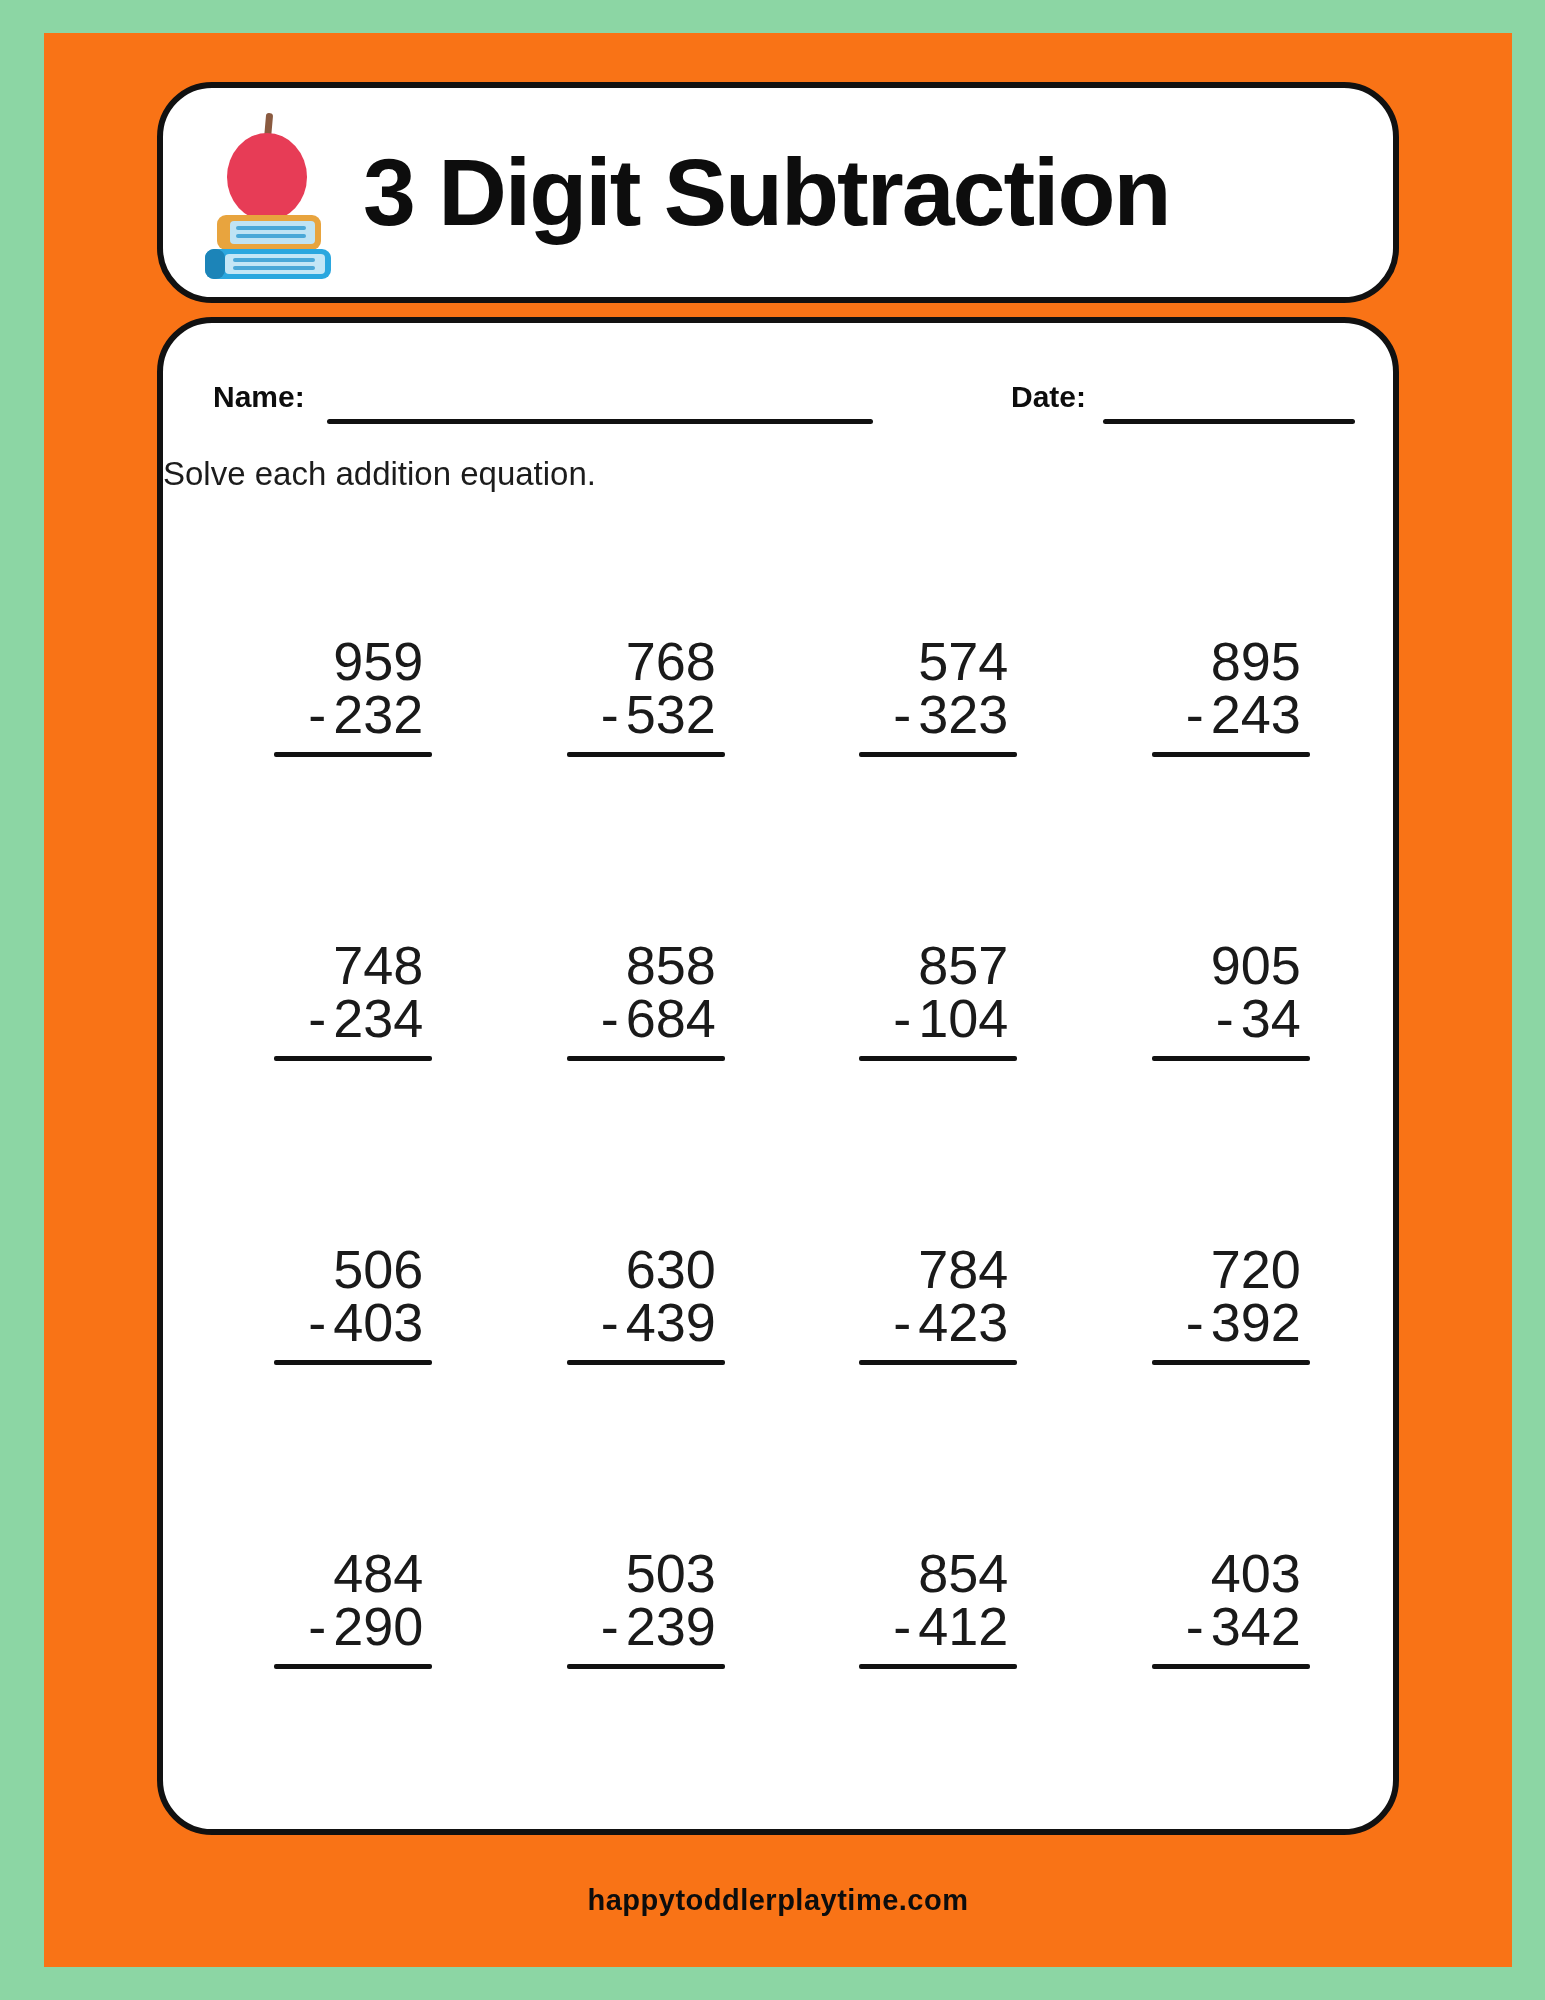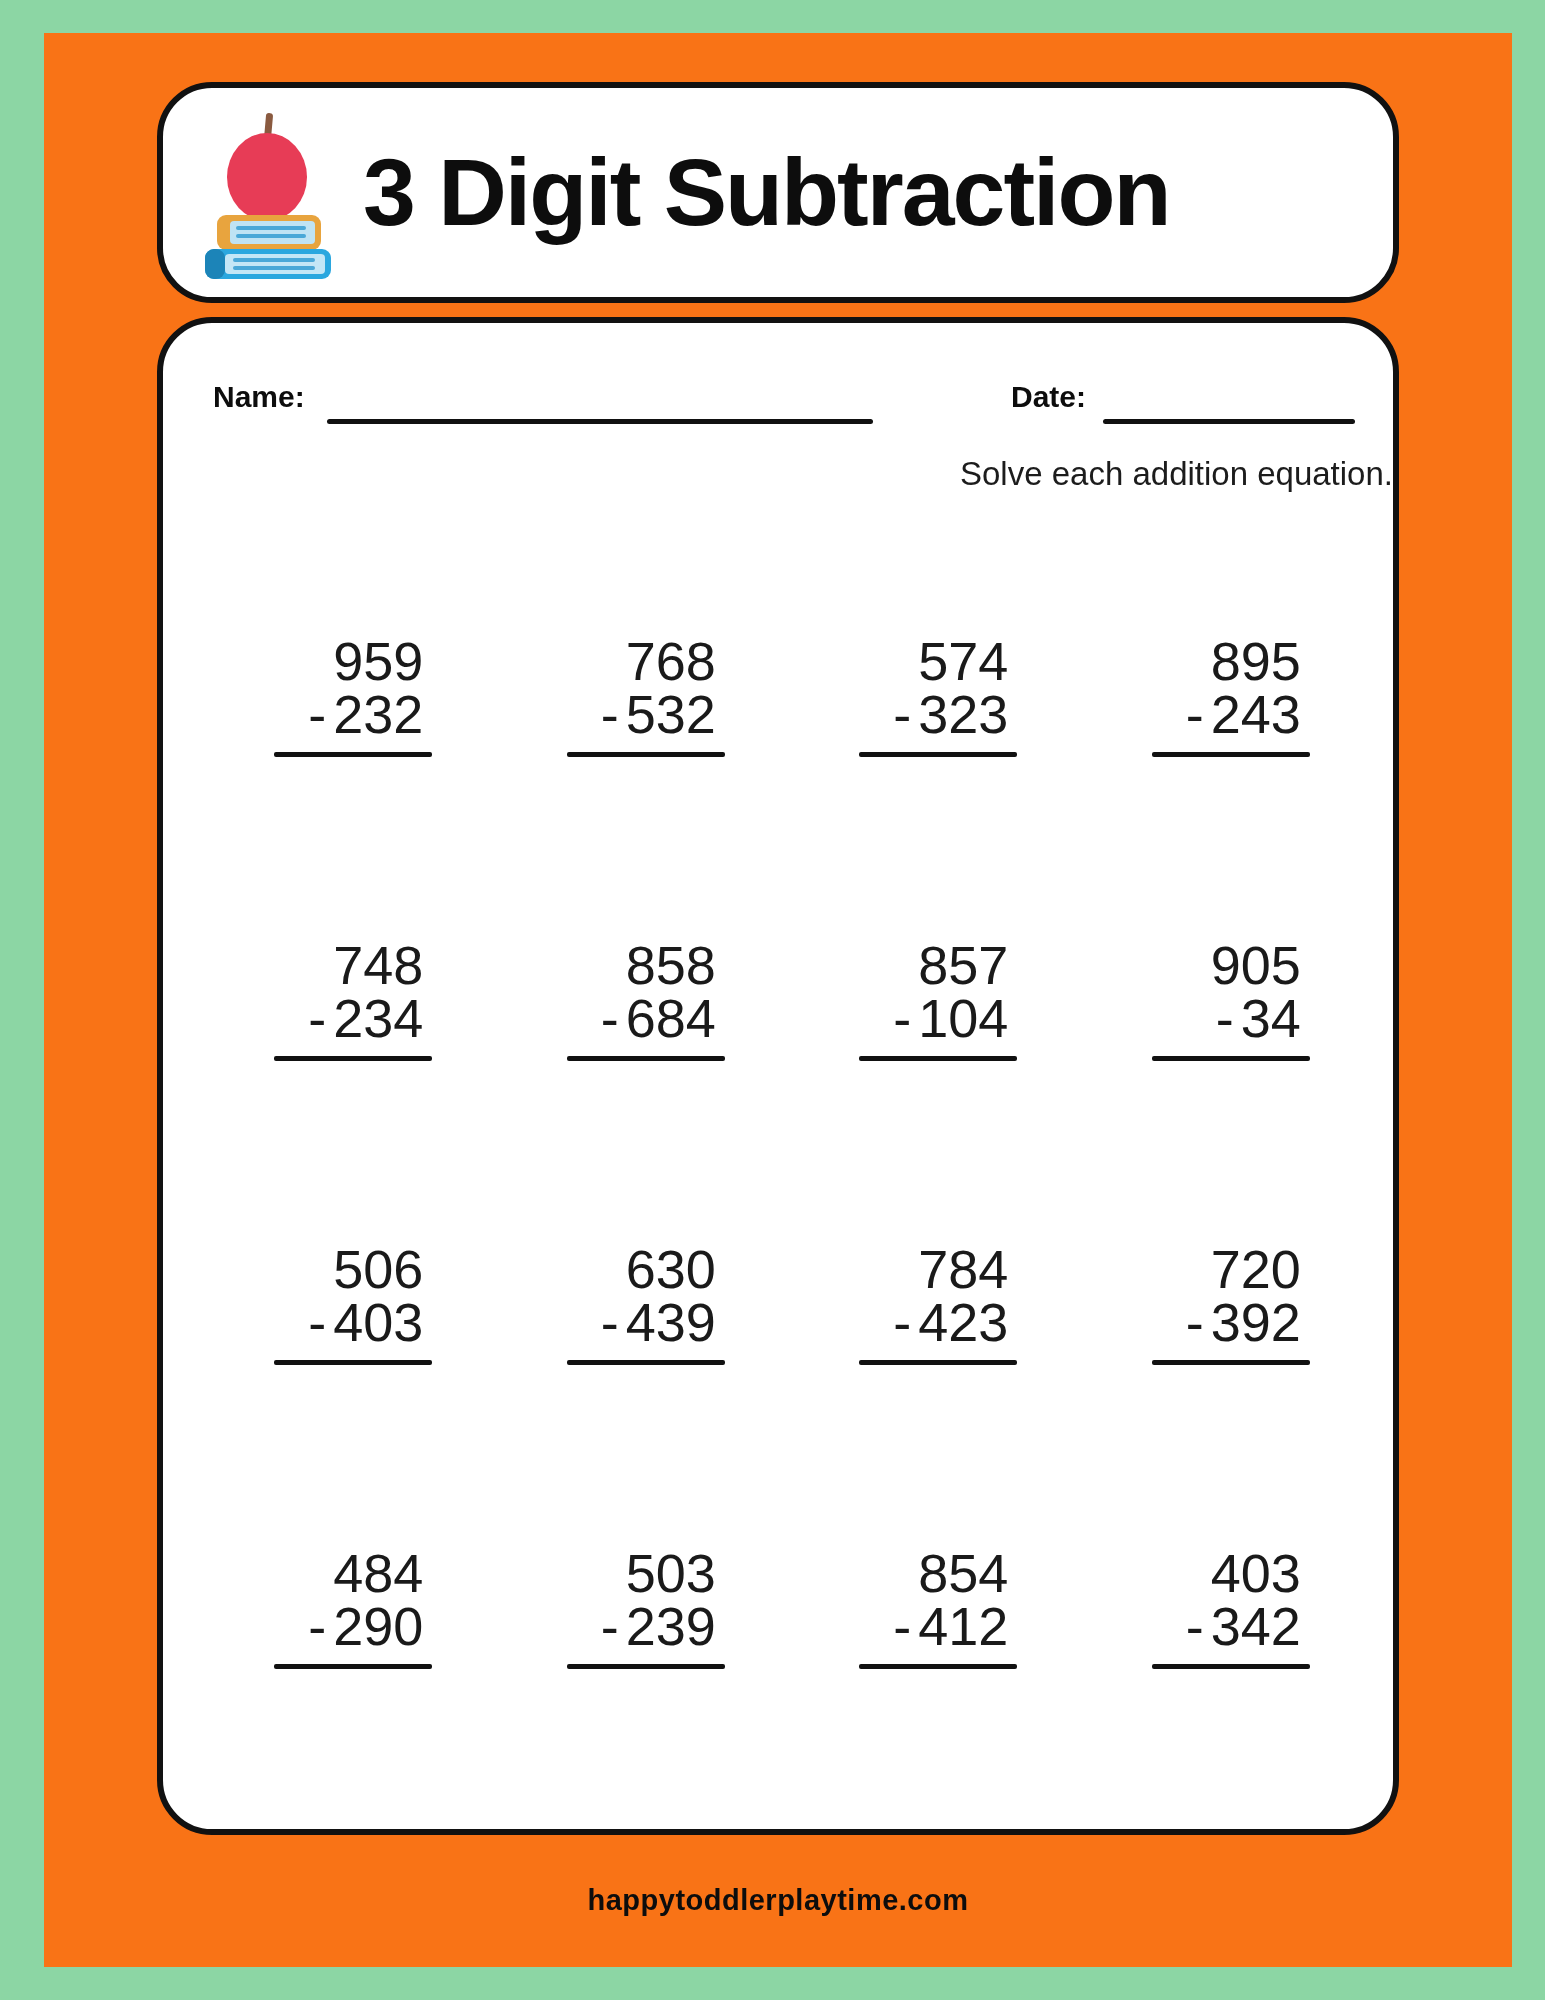--- a/index.html
+++ b/index.html
@@ -44,21 +44,21 @@
   }
   .name-label{left:50px;top:57px;}
   .date-label{left:848px;top:57px;}
   .blank-line{
     position:absolute;height:5px;background:#111;border-radius:3px;
   }
   .name-line{left:164px;top:96px;width:546px;}
   .date-line{left:940px;top:96px;width:252px;}
   .instruction{
     position:absolute;left:0;top:132px;width:100%;
-    text-align:right;font-size:33px;color:#1c1c1c;
+    text-align:left;font-size:33px;color:#1c1c1c;
   }
   .problems-grid{
     position:absolute;left:0;top:221px;
     width:100%;box-sizing:border-box;
     padding-left:44px;padding-right:16px;
     display:grid;
     grid-template-columns:repeat(4,1fr);
     grid-template-rows:repeat(4,304px);
   }
   .cell{

